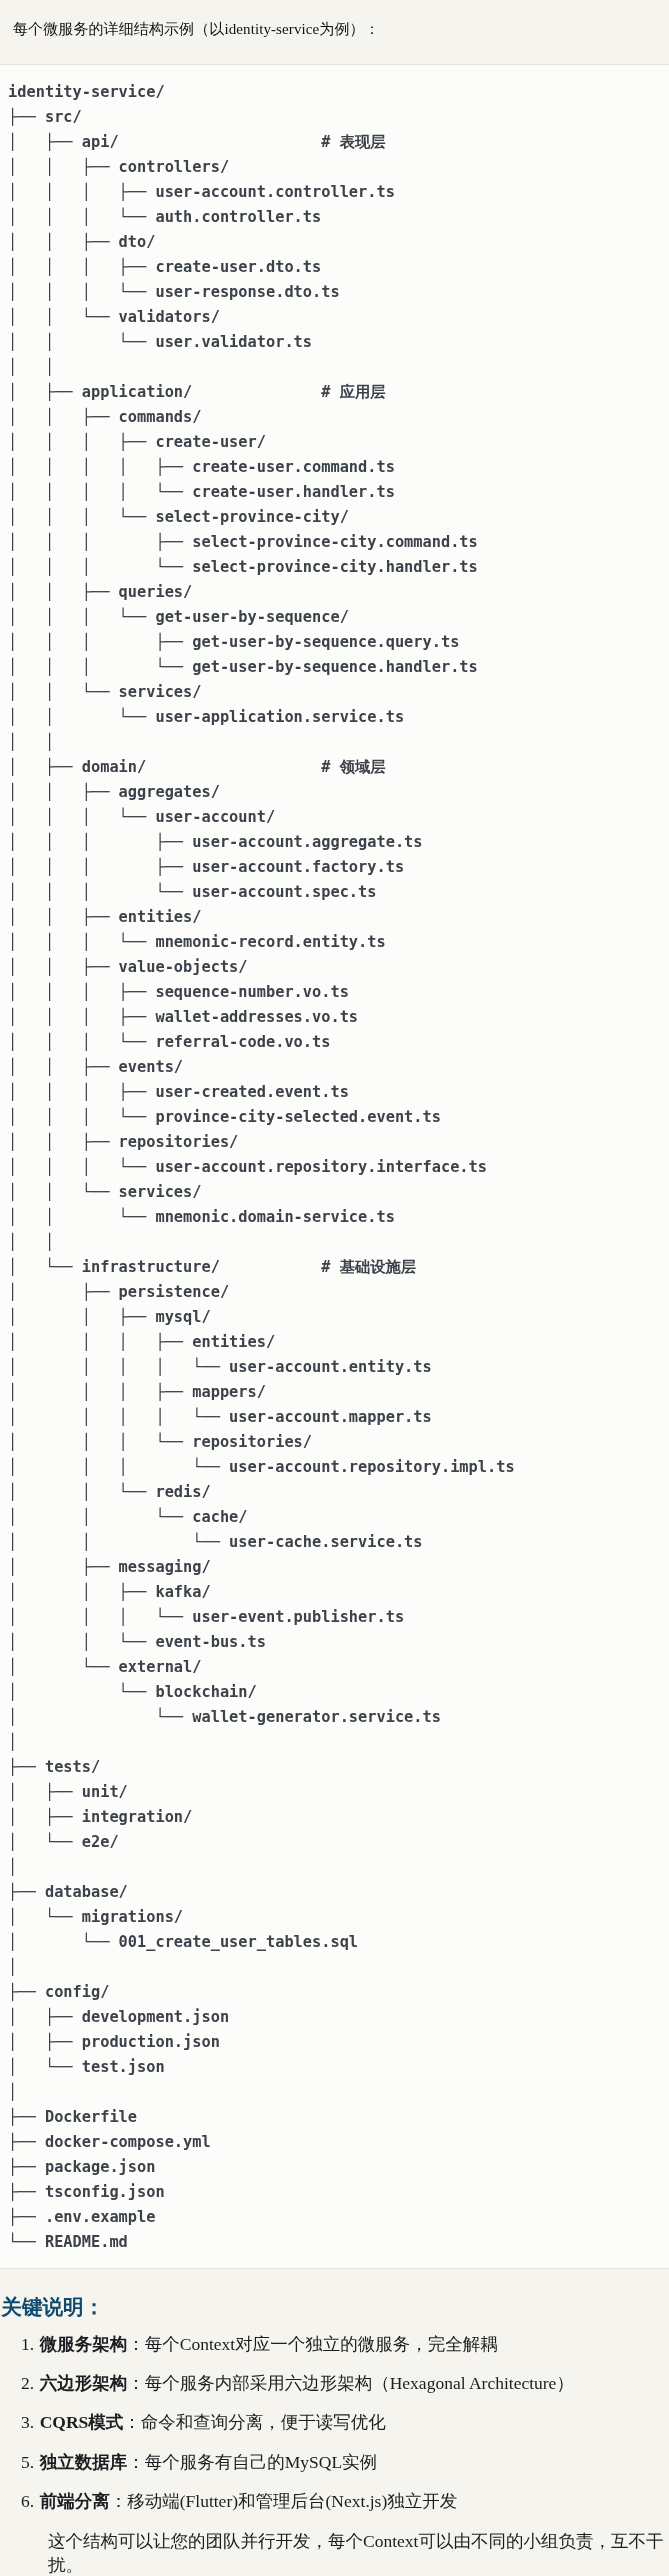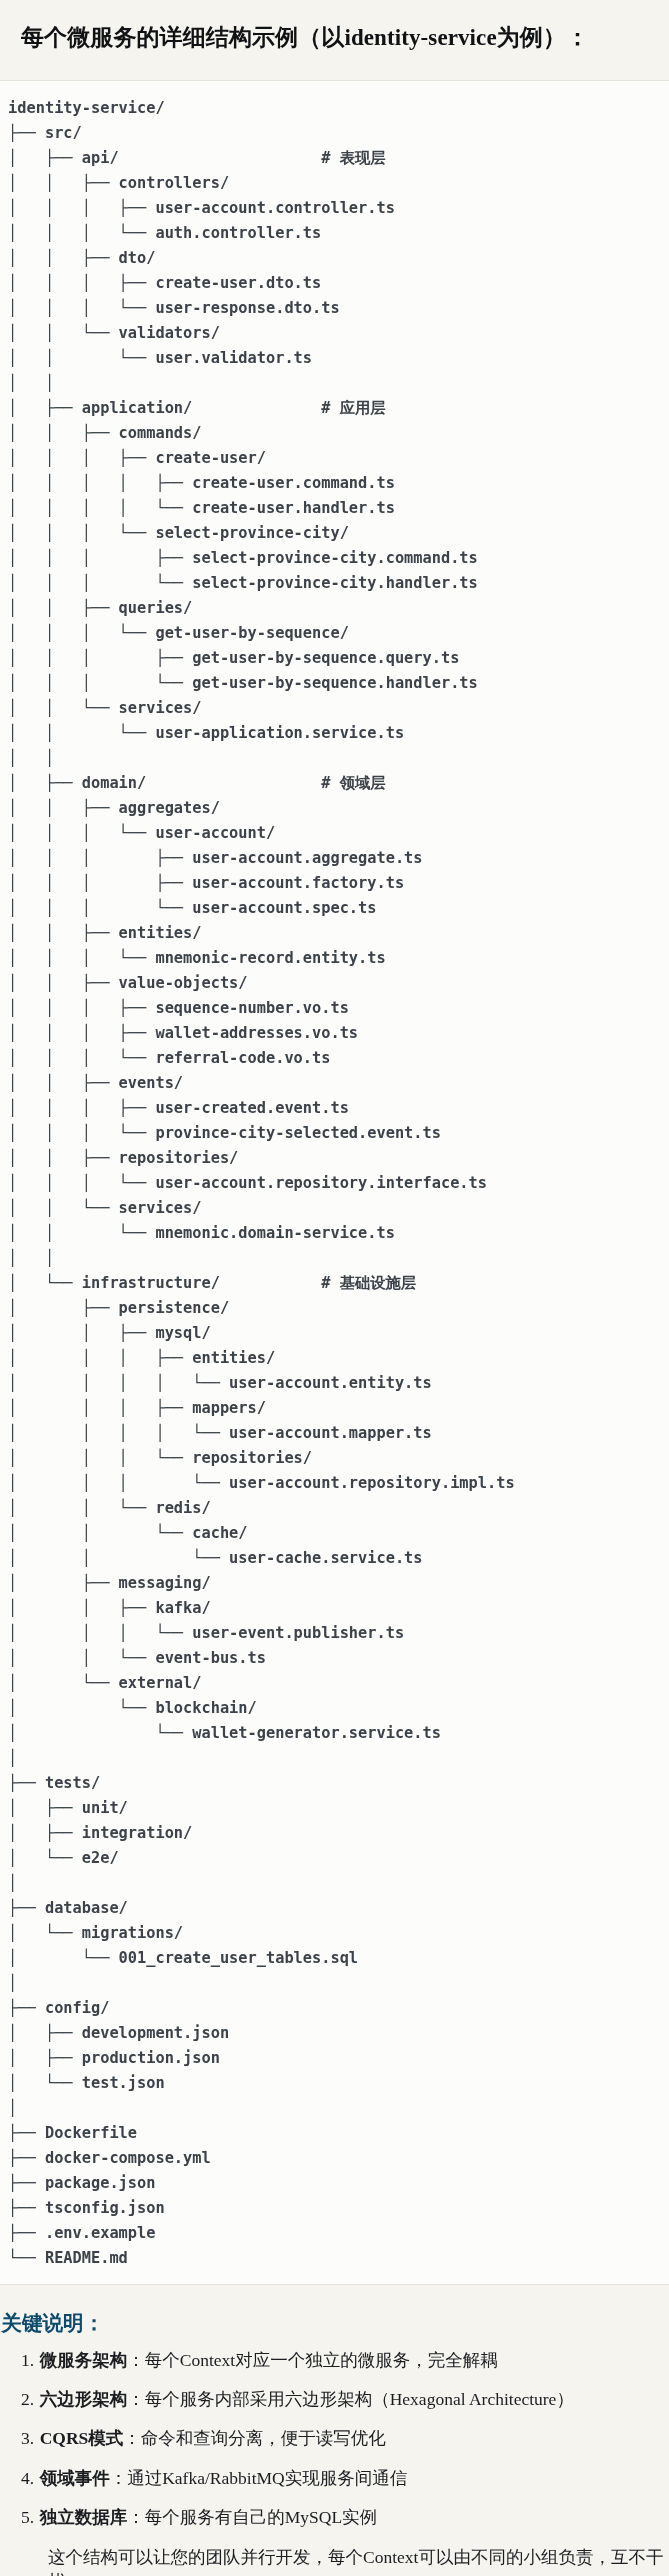--- a/index.html
+++ b/index.html
@@ -4,24 +4,24 @@
 <style>
   html { background: #f5f4ef; }
   body {
     margin: 0;
     width: 669px;
     background: #f5f4ef;
     color: #1b1d20;
     font-family: "Liberation Serif", "DejaVu Serif", serif;
   }
   .page-title {
-    font-size: 23px;
+    font-size: 15px;
     line-height: 27.5px;
-    font-weight: 700;
-    margin: 16px;
+    font-weight: 400;
+    margin: 8px;
     padding: 8.1px 5px 12px 5px;
     color: #101214;
     letter-spacing: 0.1px;
   }
   .tree {
     margin: 0;
     background: #fcfcfa;
     border-top: 0.6px solid #e6e3dc;
     border-bottom: 0.6px solid #e6e3dc;
     padding: 15px 6.3px 13px 8.1px;
@@ -153,22 +153,22 @@
 └── README.md</pre>
 
   <section>
 
     <h2 class="notes-heading">关键说明：</h2>
 
     <div>
       <p class="note"><span class="num">1.</span><b class="term">微服务架构</b><span class="desc">：每个Context对应一个独立的微服务，完全解耦</span></p>
       <p class="note"><span class="num">2.</span><b class="term">六边形架构</b><span class="desc">：每个服务内部采用六边形架构（Hexagonal Architecture）</span></p>
       <p class="note"><span class="num">3.</span><b class="term">CQRS模式</b><span class="desc">：命令和查询分离，便于读写优化</span></p>
-      <p class="note"><span class="num">4.</span><b class="term">领域事件</b><span class="desc">：通过Kafka/RabbitMQ实现服务间通信</span></p>
       <p class="note"><span class="num">5.</span><b class="term">独立数据库</b><span class="desc">：每个服务有自己的MySQL实例</span></p>
+      <p class="note"><span class="num">6.</span><b class="term">前端分离</b><span class="desc">：移动端(Flutter)和管理后台(Next.js)独立开发</span></p>
     </div>
 
     <p class="footer-note">这个结构可以让您的团队并行开发，每个Context可以由不同的小组负责，互不干扰。</p>
 
   </section>
 
 </div>
 
 
 </body></html>

